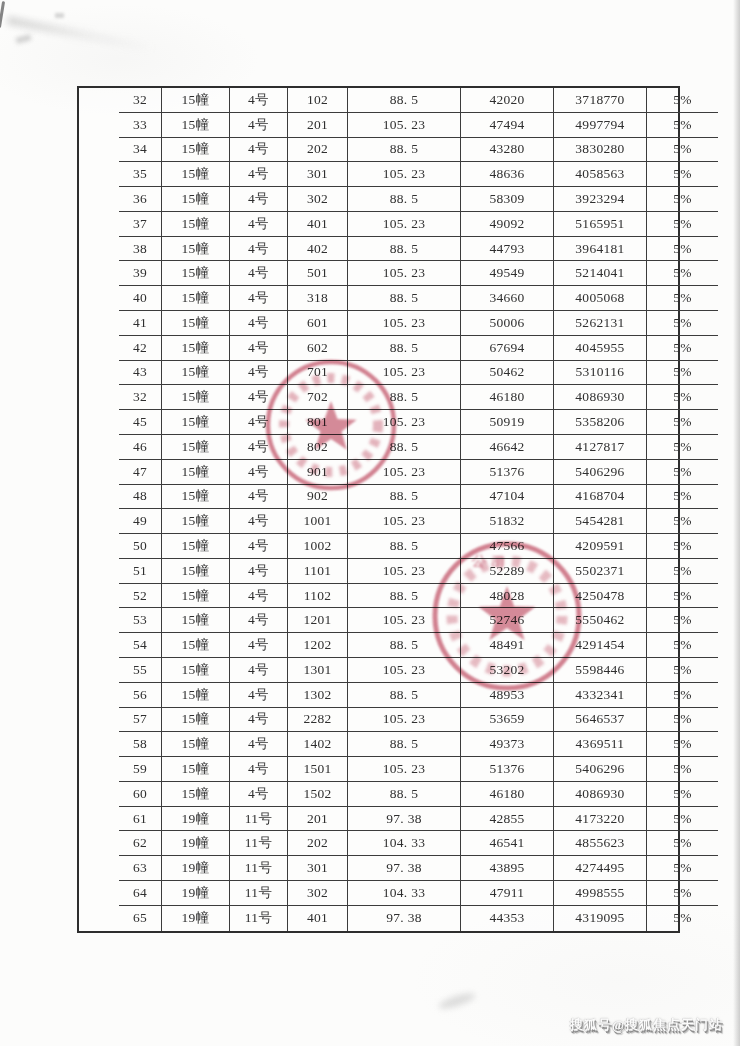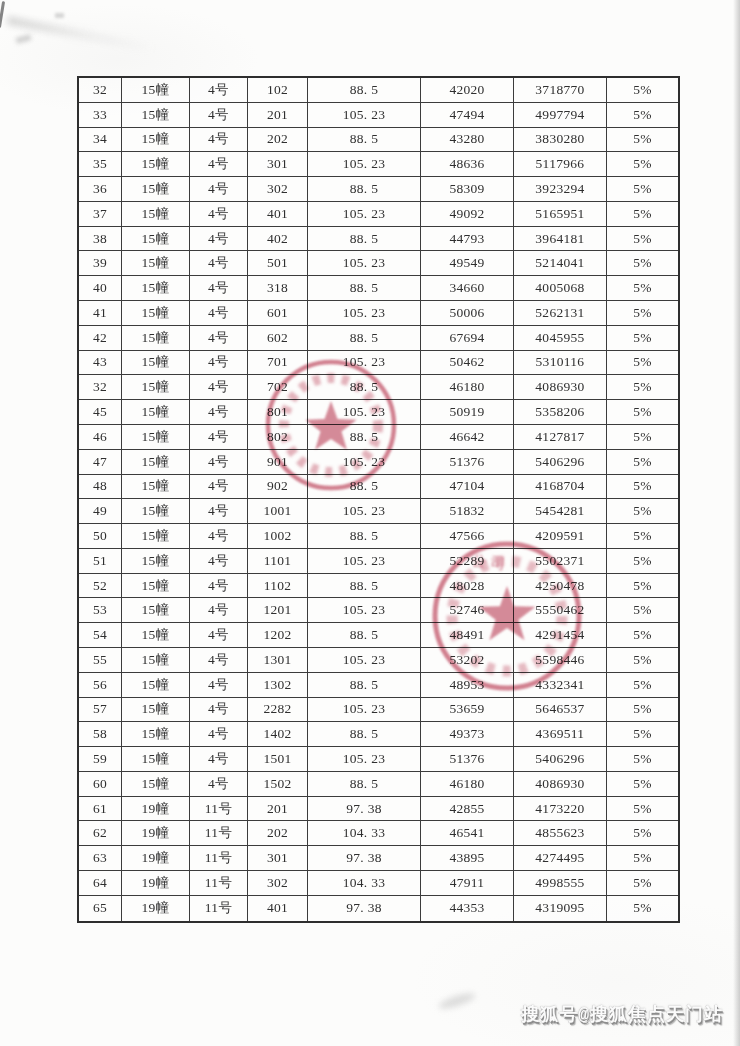--- a/index.html
+++ b/index.html
@@ -28,48 +28,49 @@
     background:linear-gradient(to right, rgba(150,150,150,0.35), rgba(170,170,170,0.12) 60%, rgba(0,0,0,0));
     transform:rotate(11deg); filter:blur(3px);
   }
   .smudge1 { position:absolute; left:16px; top:36px; width:15px; height:6px;
     background:#a8a8a8; filter:blur(2px); transform:rotate(-15deg); opacity:.5; }
   .smudge2 { position:absolute; left:55px; top:13px; width:9px; height:5px;
     background:#b0b0b0; filter:blur(1.5px); opacity:.5; }
 
   
   .price-table {
-    position:absolute; left:77px; top:76px;
+    position:absolute; left:77px; top:86px;
     width:603px; height:847px;
     border:2px solid #2e2e2e; border-top-width:2.5px;
     display:grid;
     grid-template-columns:43px 68px 58px 60px 113px 93px 93px 71px;
     grid-auto-rows:24.79px;
     background:rgba(255,255,255,0.35);
+    padding-left:40px;
   }
   .cell {
     border-right:1.4px solid #3c3c3c;
     border-bottom:1.4px solid #3c3c3c;
     display:flex; align-items:center; justify-content:center;
     font-size:13.5px; color:#2f2f2f; letter-spacing:0.3px;
     white-space:nowrap; overflow:visible;
   }
   .cell:nth-child(8n) { border-right:none; }
   .cell:nth-last-child(-n+8) { border-bottom:none; }
 
   
   .stamp { position:absolute; mix-blend-mode:multiply; opacity:.88; }
   .stamp-1 { left:261px; top:358px; }
   .stamp-2 { left:427px; top:538px; }
 
   
   .watermark {
-    position:absolute; right:17px; bottom:20px;
-    font-family:Liberation Mono, monospace;
-    font-weight:bold; font-size:18px; letter-spacing:1px;
+    position:absolute; right:17px; bottom:12px;
+    font-family:Liberation Serif, serif;
+    font-weight:bold; font-size:13px; letter-spacing:1px;
     color:#fbfbfb;
     text-shadow:
       1px 1.5px 0 #8d8d8d,
       2px 2.5px 1px rgba(130,130,130,0.55),
       -0.5px -0.5px 0 #cecece,
       0 0 2px rgba(140,140,140,0.6);
   }
   .swoosh {
     position:absolute; left:438px; top:996px; width:38px; height:10px;
     background:#c2c2c2; border-radius:50%;
@@ -111,21 +112,21 @@
       <div class="cell">88. 5</div>
       <div class="cell">43280</div>
       <div class="cell">3830280</div>
       <div class="cell">5%</div>
       <div class="cell">35</div>
       <div class="cell">15幢</div>
       <div class="cell">4号</div>
       <div class="cell">301</div>
       <div class="cell">105. 23</div>
       <div class="cell">48636</div>
-      <div class="cell">5117966</div>
+      <div class="cell">4058563</div>
       <div class="cell">5%</div>
       <div class="cell">36</div>
       <div class="cell">15幢</div>
       <div class="cell">4号</div>
       <div class="cell">302</div>
       <div class="cell">88. 5</div>
       <div class="cell">58309</div>
       <div class="cell">3923294</div>
       <div class="cell">5%</div>
       <div class="cell">37</div>

